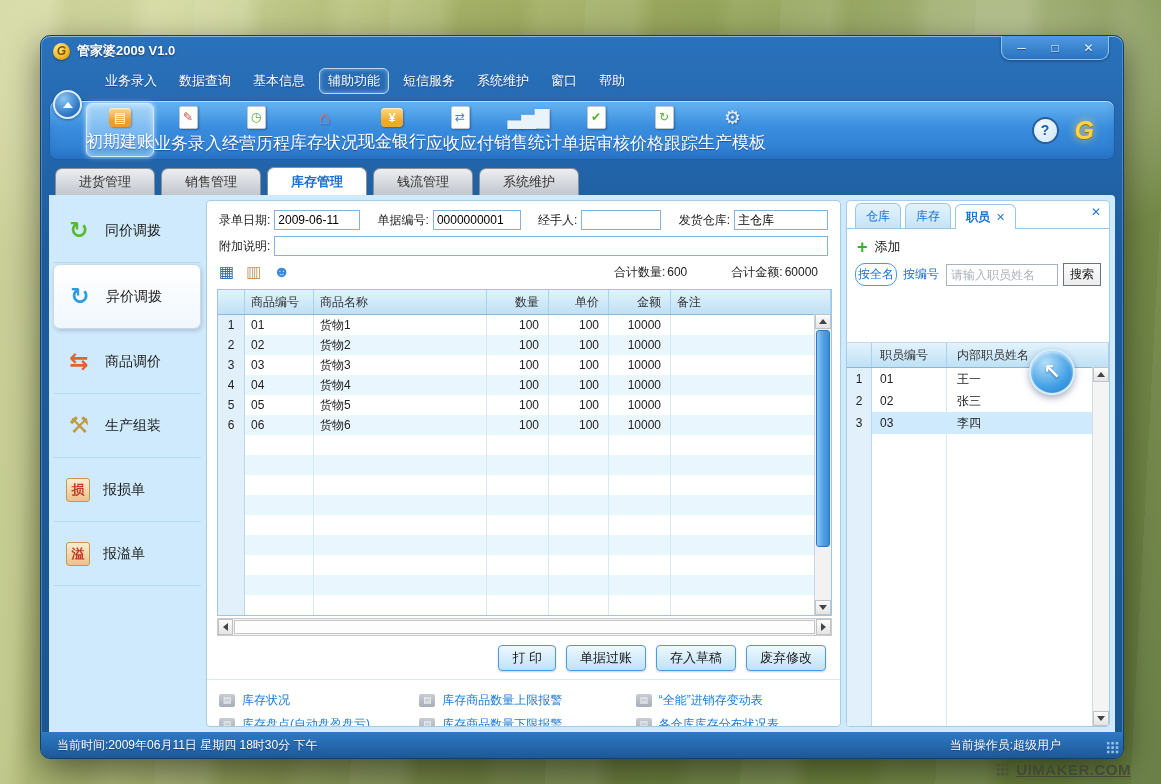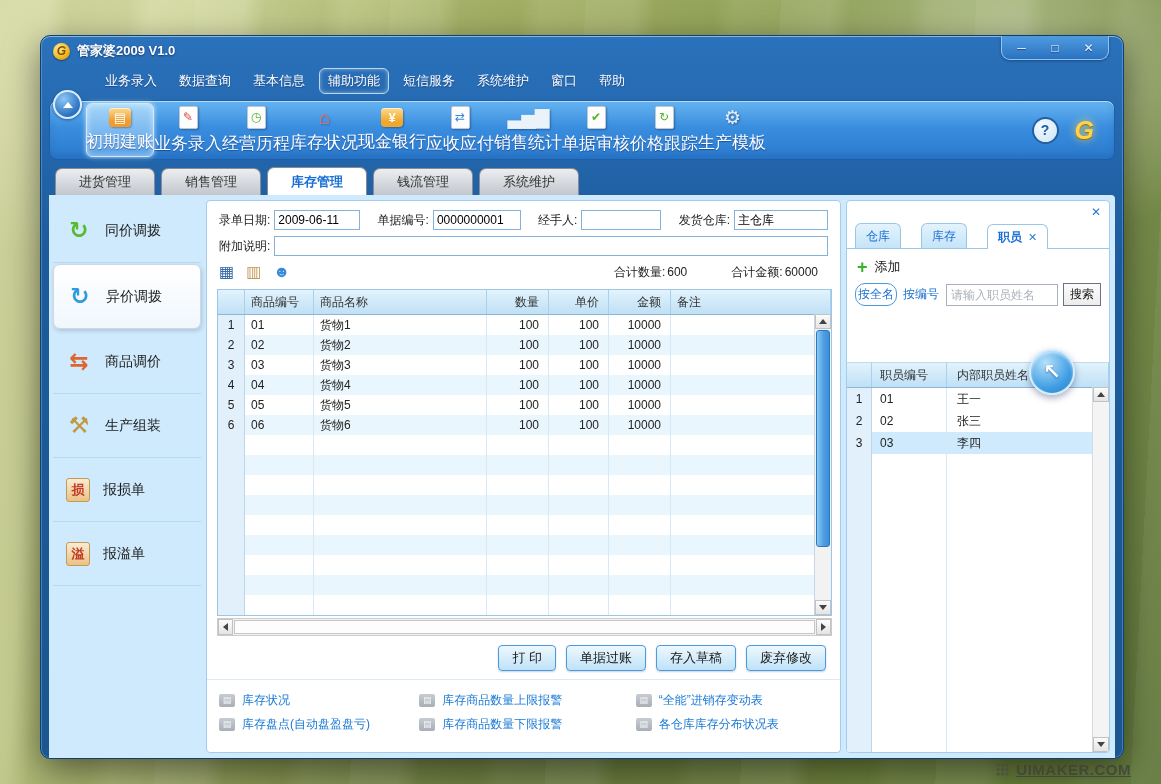--- a/index.html
+++ b/index.html
@@ -116,21 +116,21 @@
   .act-btn{background:linear-gradient(#eef8fe,#bfe2f8);border:1px solid #4a9ae0;border-radius:4px;font-size:13px;color:#1a1a1a;
     padding:3px 13px;cursor:pointer;font-family:inherit;box-shadow:0 1px 2px rgba(0,20,90,.2);white-space:nowrap;}
   .links{flex:1;padding:8px 4px 4px 12px;display:grid;grid-template-columns:1fr 1.08fr 1fr;grid-auto-rows:24px;align-items:center;}
   .qlink{display:flex;align-items:center;gap:7px;font-size:12px;color:#1a7ad4;cursor:pointer;white-space:nowrap;overflow:hidden;}
   .ql-icon{width:16px;height:13px;flex:none;background:linear-gradient(#c8cdd4,#a8aeb6);border-radius:2px;color:#f4f6f8;
     font-size:9px;line-height:13px;text-align:center;}
   
   .right-panel{width:262px;flex:none;margin:5px 5px 5px 0;background:#fff;border:1px solid #a4cdeb;border-radius:4px;
     position:relative;display:flex;flex-direction:column;overflow:hidden;}
   .rp-close{position:absolute;top:4px;right:8px;color:#2a7ad0;font-weight:bold;font-size:12px;cursor:pointer;z-index:2;}
-  .rp-tabs{display:flex;gap:20px;padding:22px 0 0 8px;border-bottom:1px solid #9cc6e6;flex:none;height:25px;}
+  .rp-tabs{display:flex;gap:4px;padding:2px 0 0 8px;border-bottom:1px solid #9cc6e6;flex:none;height:25px;}
   .rp-tab{padding:3px 10px 2px;font-size:12px;color:#1a6fd4;cursor:pointer;display:flex;gap:6px;align-items:center;
     background:linear-gradient(#e4f3fd,#c4e4f8);border:1px solid #9cc6e6;border-bottom:none;border-radius:6px 6px 0 0;}
   .rp-tab.active{background:#fff;font-weight:bold;position:relative;top:1px;padding-bottom:3px;}
   .tclose{color:#2a7ad0;font-weight:bold;font-size:11px;cursor:pointer;}
   .rp-add{display:flex;align-items:center;gap:7px;padding:9px 10px 7px;font-size:13px;color:#1a1a1a;flex:none;}
   .plus{color:#35b42a;font-size:18px;font-weight:bold;line-height:14px;cursor:pointer;}
   .rp-search{display:flex;align-items:center;gap:5px;padding:0 8px 8px;font-size:12px;flex:none;}
   .filter{color:#1a6fd4;padding:2px 2px;cursor:pointer;white-space:nowrap;}
   .filter.selected{border:1px solid #4a9ae0;border-radius:10px;}
   .rp-input{flex:1;min-width:0;height:20px;border:1px solid #a8b2bc;font-size:12px;padding:0 4px;font-family:inherit;color:#222;}
@@ -644,19 +644,24 @@
               </div>
             <div class="sbtn bottom">
                 <span class="tri-down"></span>
               </div>
           </div>
         </div>
         <div class="cursor-badge">↖</div>
       </div>
     </div>
 
+    <div class="statusbar">
+      <span class="left"><span>当前时间:</span><span>2009年06月11日 星期四 18时30分 下午</span></span>
+      <span class="right"><span>当前操作员:</span><span>超级用户</span></span>
+      <span class="grip"></span>
+    </div>
   </div>
 
   <div class="watermark">
     <span class="wm-logo"></span>
     <span class="wm-text">UIMAKER.COM</span>
   </div>
 </div>
 
 </body></html>

